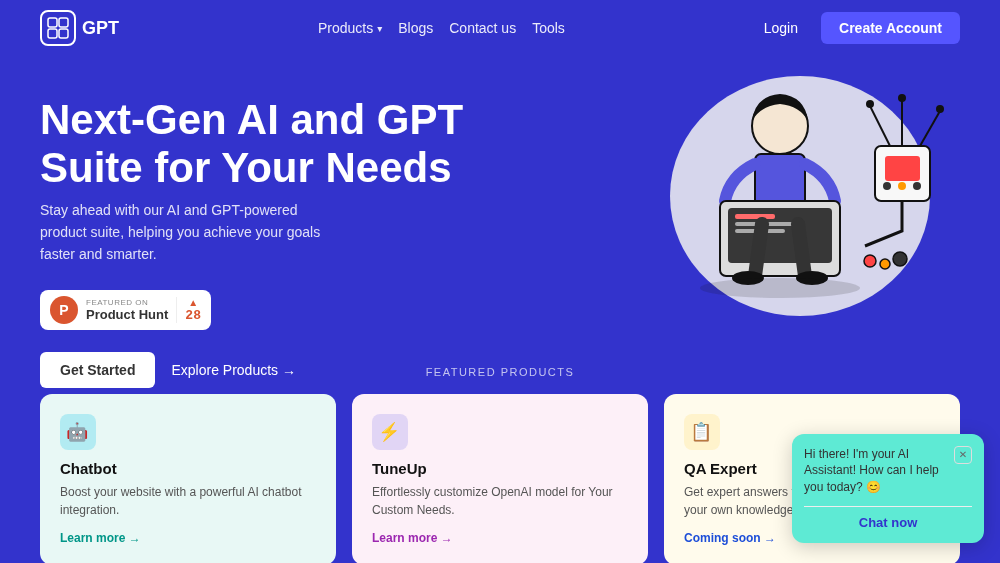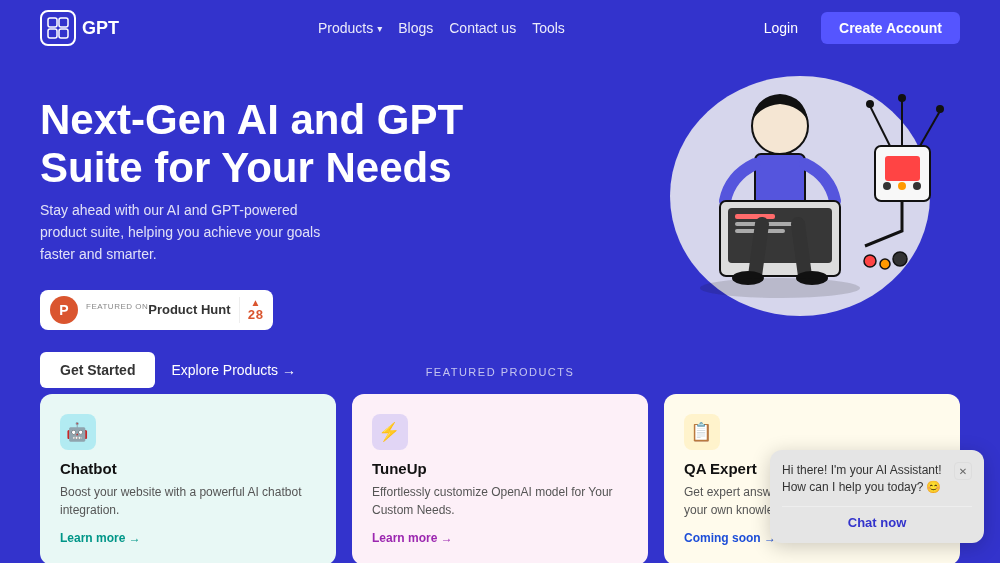--- a/index.html
+++ b/index.html
@@ -130,21 +130,21 @@
       display: flex;
       align-items: center;
       justify-content: center;
       font-size: 14px;
       font-weight: 800;
       color: white;
       flex-shrink: 0;
     }
     .ph-text {
       display: flex;
-      flex-direction: row;
+      flex-direction: column;
     }
     .ph-featured {
       font-size: 8px;
       color: #888;
       text-transform: uppercase;
       letter-spacing: 0.5px;
     }
     .ph-name {
       font-size: 13px;
       font-weight: 700;
@@ -279,22 +279,22 @@
     }
     .link-cyan { color: #009688; }
     .link-purple { color: #9c27b0; }
     .link-amber { color: #1d4ed8; }
 
     
     .chat-widget {
       position: absolute;
       bottom: 20px;
       right: 16px;
-      width: 214px;
-      background: #e5e5e5;
+      width: 192px;
+      background: #5eead4;
       border-radius: 12px;
       padding: 12px;
       box-shadow: 0 4px 20px rgba(0,0,0,0.2);
       z-index: 20;
     }
     .chat-header {
       display: flex;
       justify-content: space-between;
       align-items: flex-start;
       margin-bottom: 10px;

